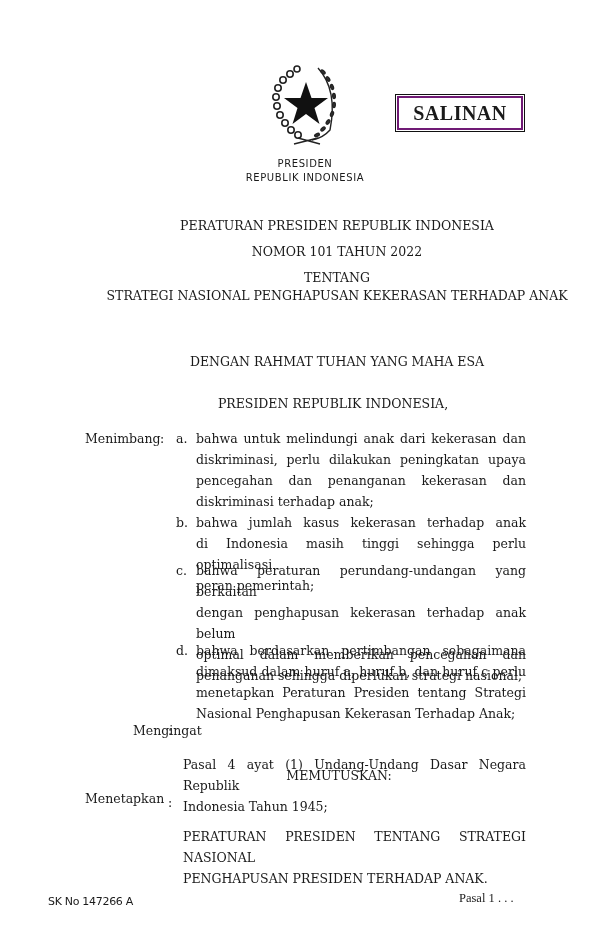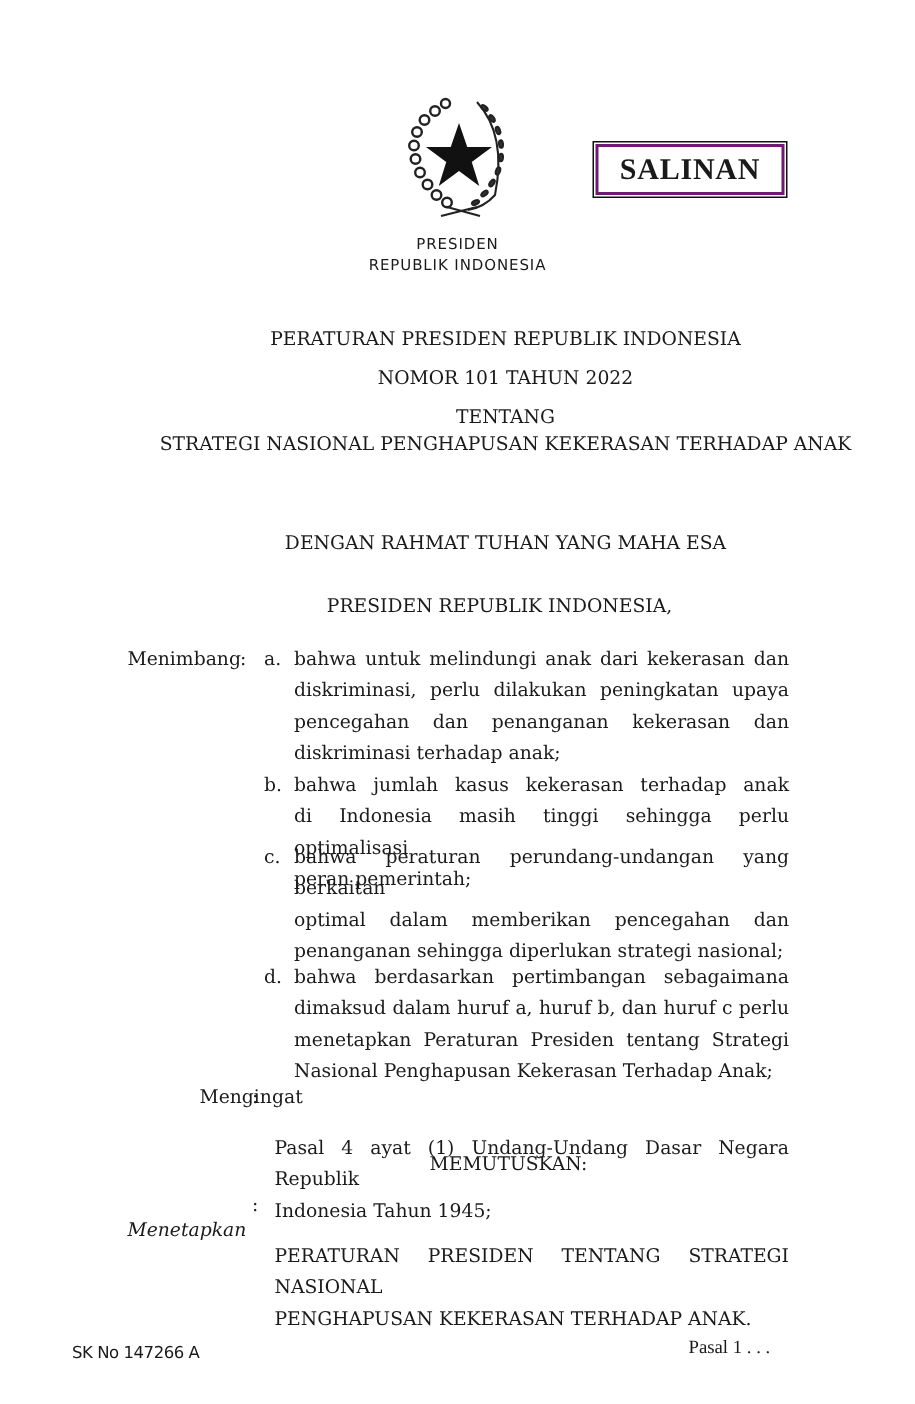--- a/index.html
+++ b/index.html
@@ -89,20 +89,21 @@
 <div class="abs row letter" style="top:512px;">b.</div>
 <div class="abs row para" style="top:512px;">
   <span class="line">bahwa jumlah kasus kekerasan terhadap anak</span>
   <span class="line">di Indonesia masih tinggi sehingga perlu optimalisasi</span>
   <span class="line last">peran pemerintah;</span>
 </div>
 
 <div class="abs row letter" style="top:560px;">c.</div>
 <div class="abs row para" style="top:560px;">
   <span class="line">bahwa peraturan perundang-undangan yang berkaitan</span>
+  <span class="line">dengan penghapusan kekerasan terhadap anak belum</span>
   <span class="line">optimal dalam memberikan pencegahan dan</span>
   <span class="line last">penanganan sehingga diperlukan strategi nasional;</span>
 </div>
 
 <div class="abs row letter" style="top:640px;">d.</div>
 <div class="abs row para" style="top:640px;">
   <span class="line">bahwa berdasarkan pertimbangan sebagaimana</span>
   <span class="line">dimaksud dalam huruf a, huruf b, dan huruf c perlu</span>
   <span class="line">menetapkan Peraturan Presiden tentang Strategi</span>
   <span class="line last">Nasional Penghapusan Kekerasan Terhadap Anak;</span>
@@ -110,21 +111,21 @@
 
 <div class="abs row lbl" style="top:720px;margin-left:48px;">Mengingat</div>
 <div class="abs row" style="top:720px; left:168px;">:</div>
 <div class="abs row para-wide" style="top:720px;">
   <span class="line">Pasal 4 ayat (1) Undang-Undang Dasar Negara Republik</span>
   <span class="line last">Indonesia Tahun 1945;</span>
 </div>
 
 <div class="abs center" style="top:768px; left:2px;">MEMUTUSKAN:</div>
 
-<div class="abs row lbl" style="top:809px;font-style:italic;">Menetapkan</div>
+<div class="abs row lbl" style="top:788px;">Menetapkan</div>
 <div class="abs row" style="top:792px; left:168px;">:</div>
 <div class="abs row para-wide" style="top:792px;">
   <span class="line">PERATURAN PRESIDEN TENTANG STRATEGI NASIONAL</span>
-  <span class="line last">PENGHAPUSAN KEKERASAN TERHADAP ANAK.</span>
+  <span class="line last">PENGHAPUSAN PRESIDEN TERHADAP ANAK.</span>
 </div>
 
 <div class="abs serif" style="top:869px; left:459px; font-size:12.5px;">Pasal 1 . . .</div>
 <div class="abs sans" style="top:895px; left:48px; font-size:11px; letter-spacing:-0.3px;">SK No 147266 A</div>
 
 </body></html>

